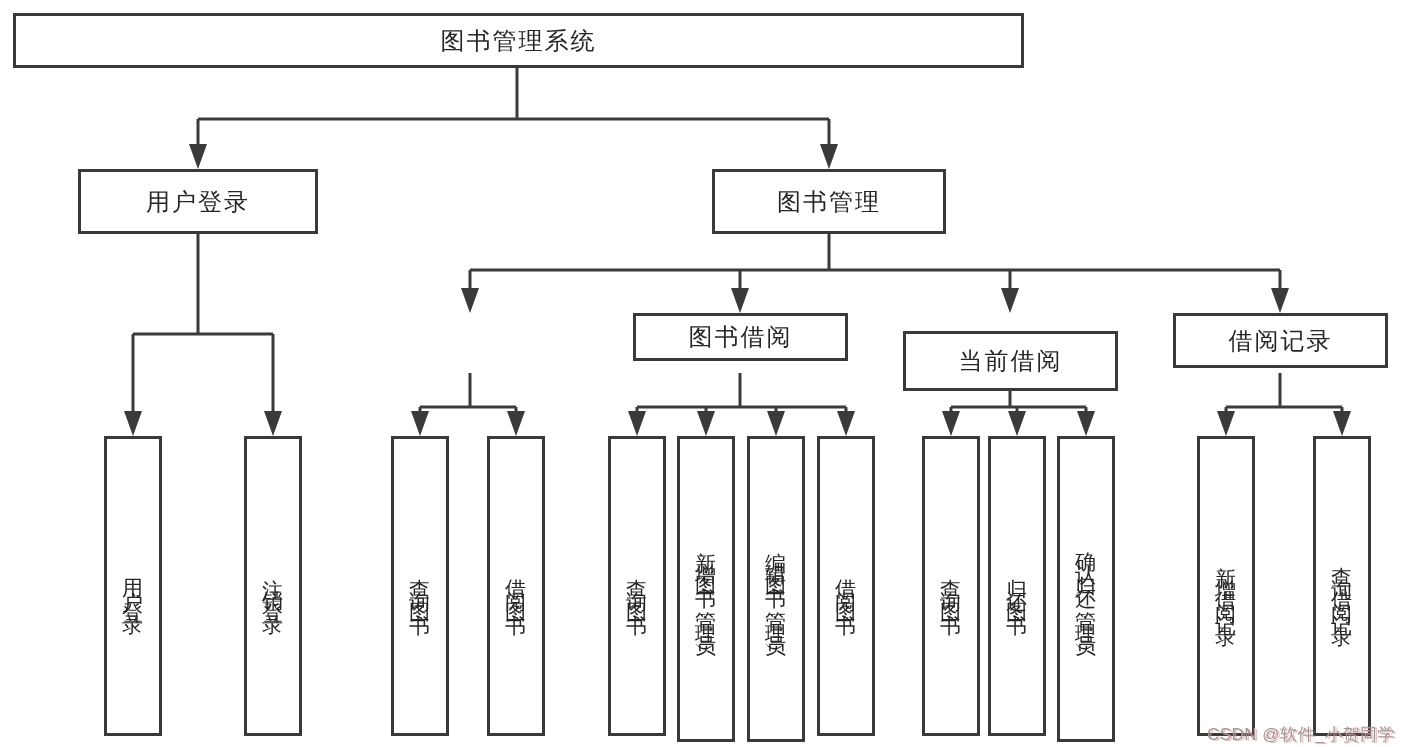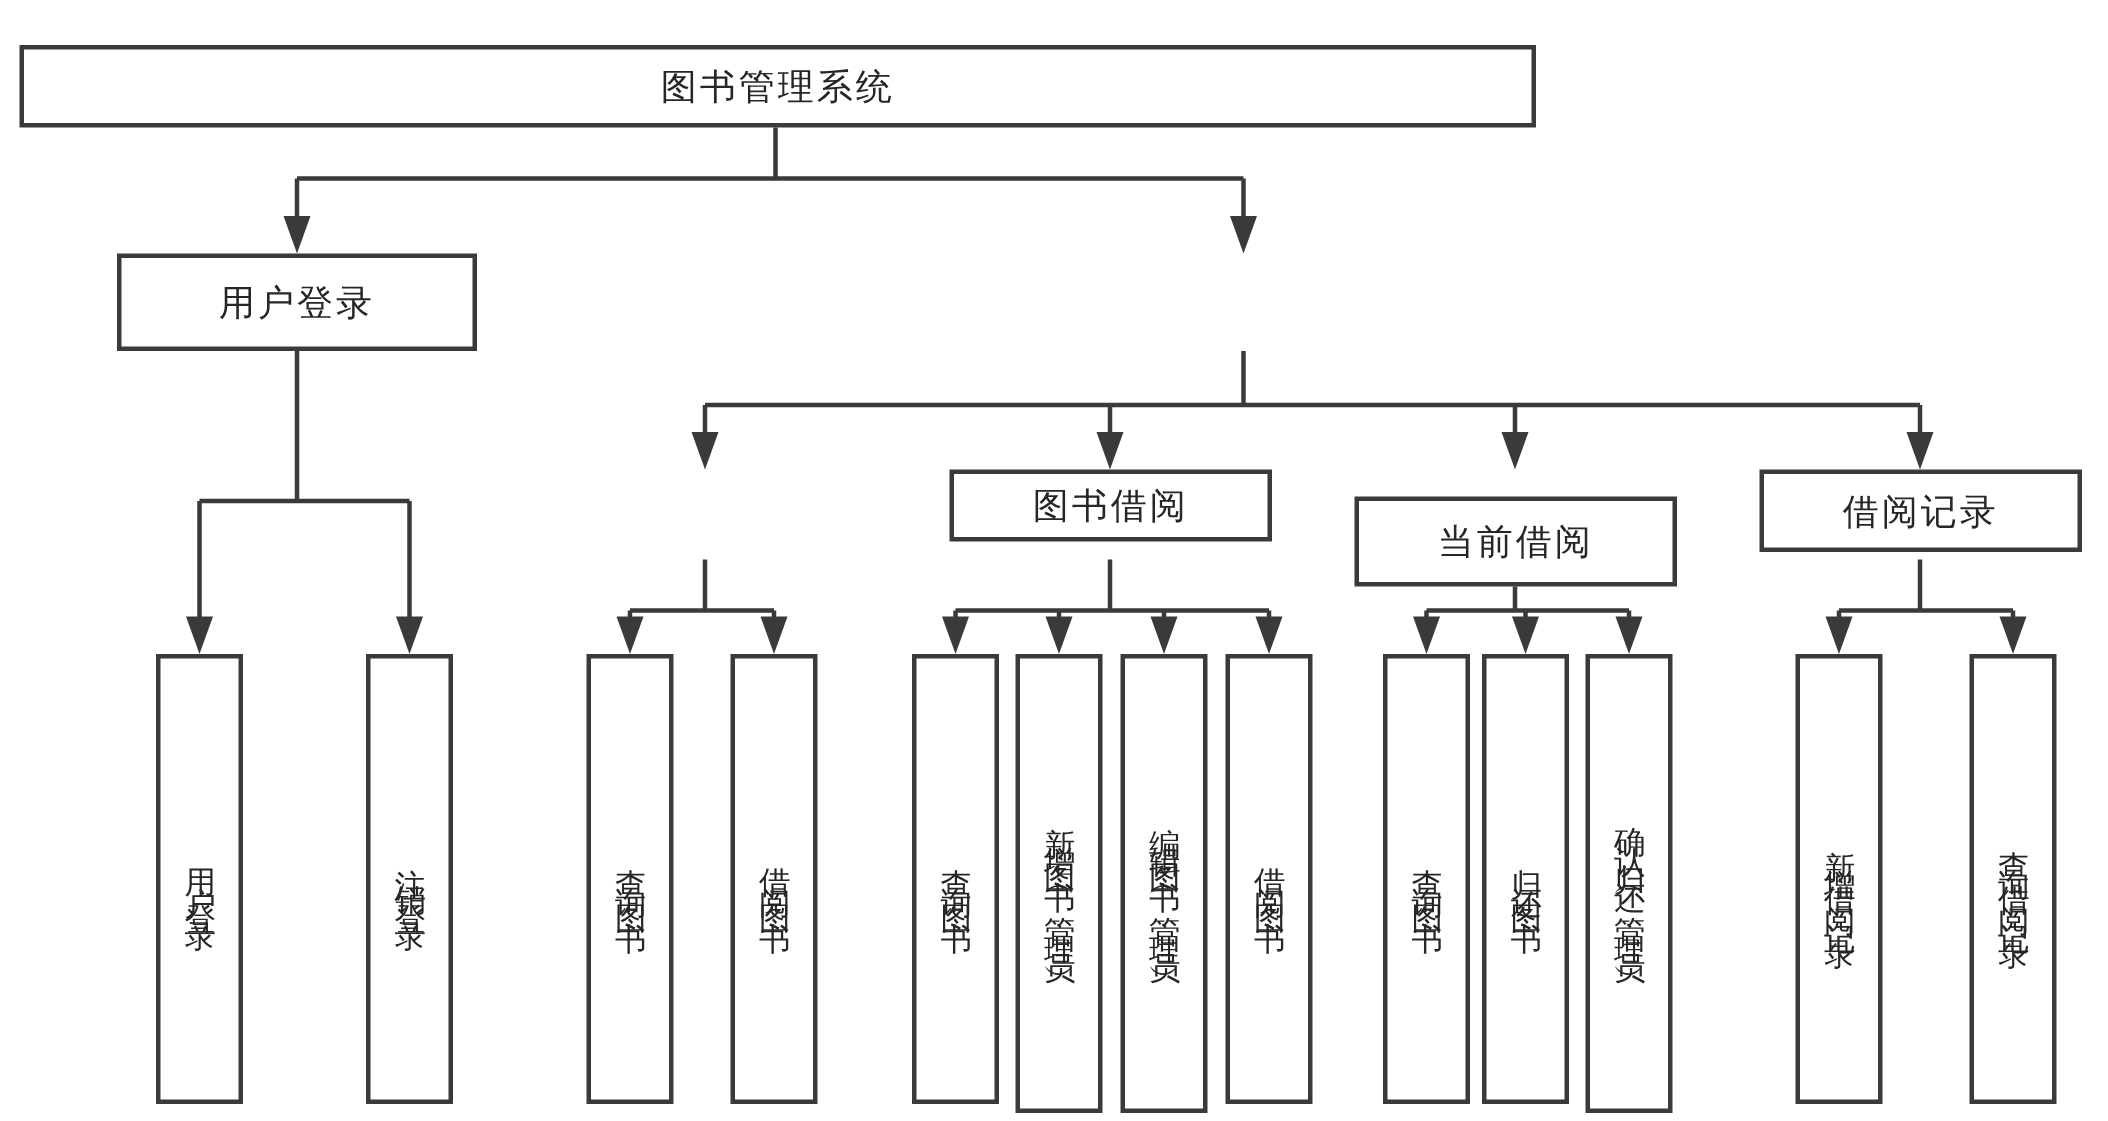--- a/index.html
+++ b/index.html
@@ -78,26 +78,29 @@
       <line x1="1017" y1="407" x2="1017" y2="426" stroke="#3a3a3a" stroke-width="3"></line>
       <polygon points="1017,436 1008,411 1026,411" fill="#3a3a3a"></polygon>
       <line x1="1086" y1="407" x2="1086" y2="426" stroke="#3a3a3a" stroke-width="3"></line>
       <polygon points="1086,436 1077,411 1095,411" fill="#3a3a3a"></polygon>
       <line x1="1226" y1="407" x2="1226" y2="426" stroke="#3a3a3a" stroke-width="3"></line>
       <polygon points="1226,436 1217,411 1235,411" fill="#3a3a3a"></polygon>
       <line x1="1342" y1="407" x2="1342" y2="426" stroke="#3a3a3a" stroke-width="3"></line>
       <polygon points="1342,436 1333,411 1351,411" fill="#3a3a3a"></polygon>
     </svg>
 
-  <div class="node hbox" style="left:13px;top:30px;width:1011px;height:55px">
+  <div class="node hbox" style="left:13px;top:13px;width:1011px;height:55px">
     <span>图书管理系统</span>
   </div>
 
   <div class="node hbox" style="left:78px;top:169px;width:240px;height:65px">
     <span>用户登录</span>
+  </div>
+  <div class="node hbox" style="left:712px;top:169px;width:234px;height:65px">
+    <span>图书管理</span>
   </div>
 
   <div class="node hbox" style="left:633px;top:313px;width:215px;height:48px">
     <span>图书借阅</span>
   </div>
   <div class="node hbox" style="left:903px;top:331px;width:215px;height:60px">
     <span>当前借阅</span>
   </div>
   <div class="node hbox" style="left:1173px;top:313px;width:215px;height:55px">
     <span>借阅记录</span>
@@ -140,13 +143,14 @@
     <span class="vtext">确认归还（管理员）</span>
   </div>
 
   <div class="node vbox" style="left:1197px;top:436px;width:58px;height:300px">
     <span class="vtext">新增借阅记录</span>
   </div>
   <div class="node vbox" style="left:1313px;top:436px;width:58px;height:300px">
     <span class="vtext">查询借阅记录</span>
   </div>
 
+  <div class="watermark">CSDN @软件_小贺同学</div>
 </div>
 
 </body></html>

